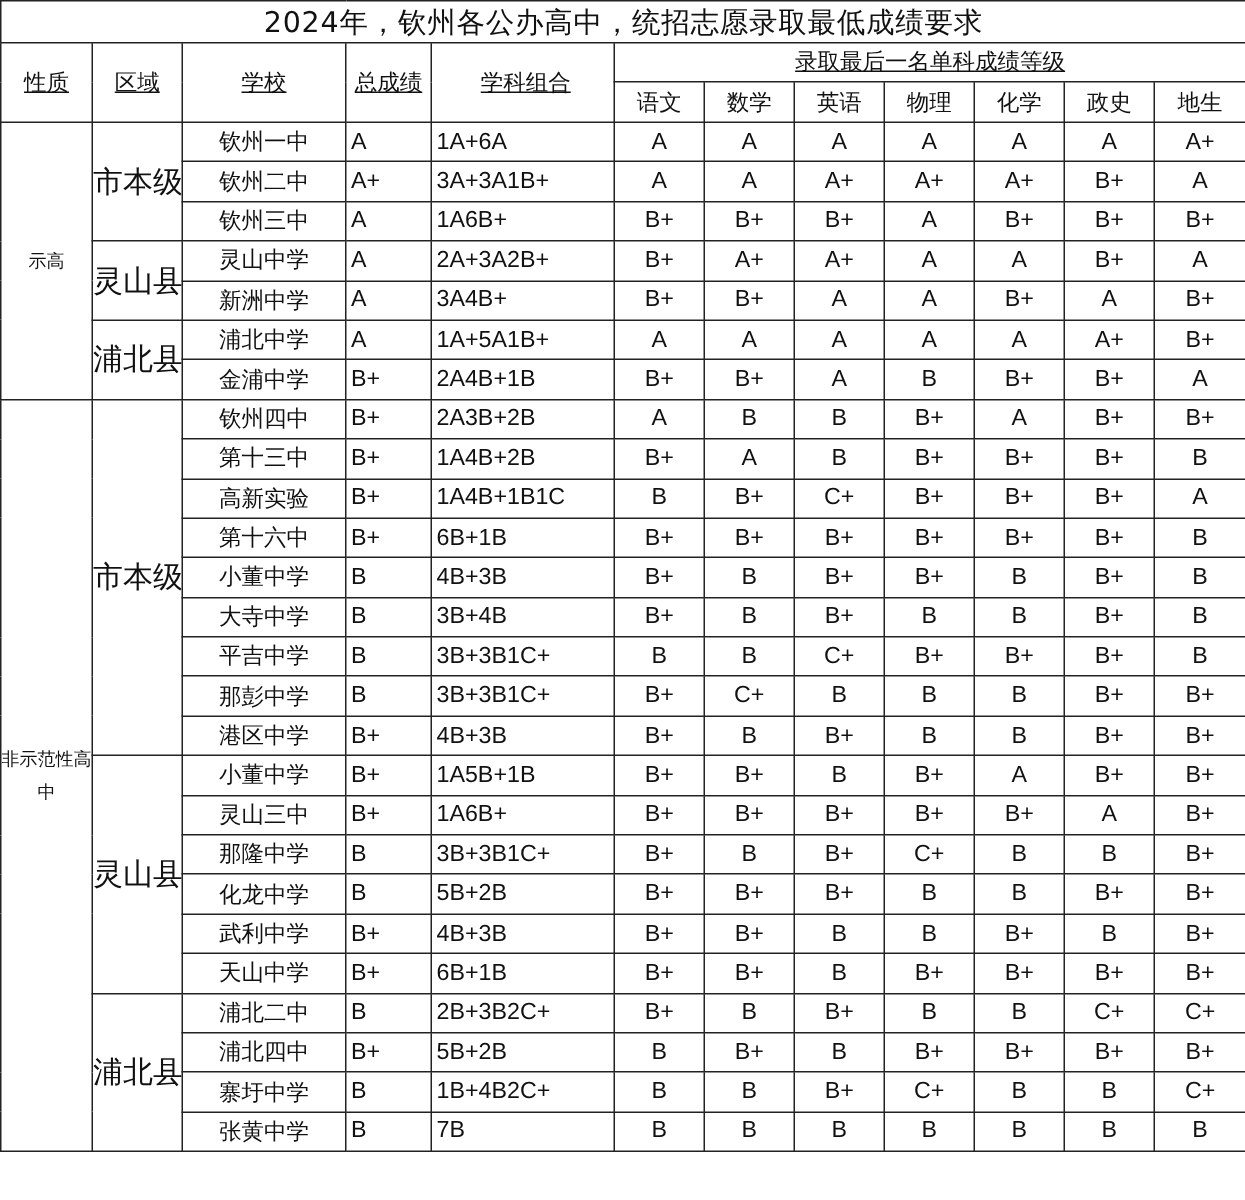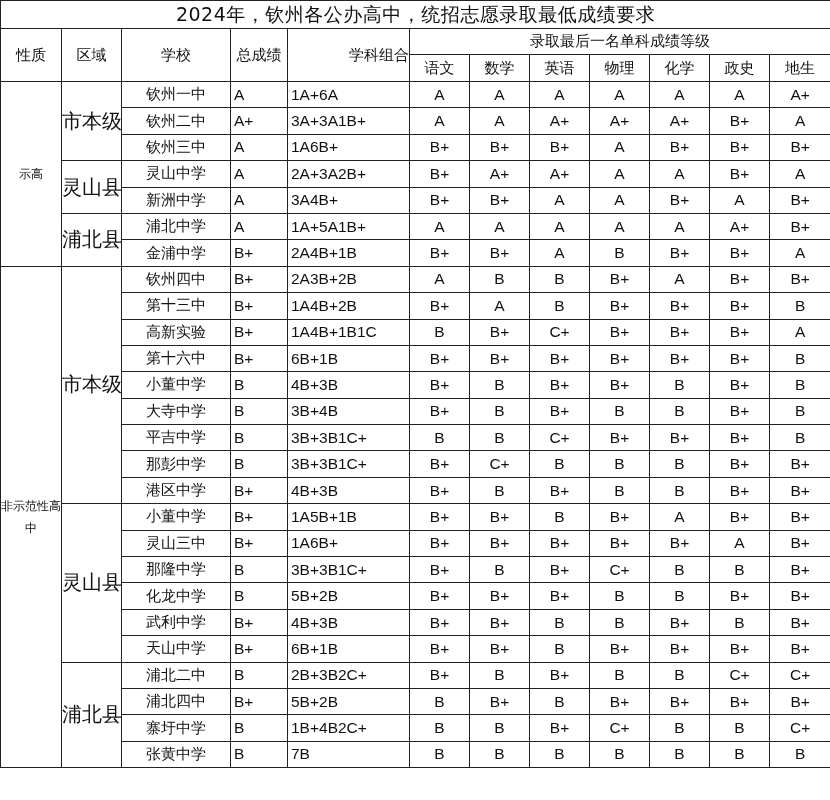--- a/index.html
+++ b/index.html
@@ -1,23 +1,23 @@
 <!DOCTYPE html>
 <html><head>
 <meta charset="utf-8">
 <style>
   html, body { margin: 0; padding: 0; background: #ffffff; }
   body { width: 830px; height: 800px; overflow: hidden; font-family: "DejaVu Sans", "Liberation Sans", sans-serif; color: #111; }
   table.grid { border-collapse: collapse; table-layout: fixed; width: 830px; padding-left: 25px; }
   table.grid td, table.grid th { border: 1.5px solid #222; padding: 0; font-weight: normal; overflow: hidden; white-space: nowrap; }
   .title-cell { height: 27px; font-size: 19px; text-align: center; letter-spacing: 0.5px; }
   .hdr { font-size: 15px; text-align: center; vertical-align: middle; }
-  .hdr-left { text-align: right; padding-left: 4px !important; margin-top: 19px; }
+  .hdr-left { text-align: center; padding-left: 4px !important; margin-top: 19px; }
   .hdr-wrap { white-space: normal !important; line-height: 20px; }
-  .hdr-top { height: 26px; }
+  .hdr-top { height: 26px; text-decoration: underline; }
   .hdr-sub { height: 27px; font-family: Liberation Mono, monospace; }
   .cat { font-size: 12px; text-align: center; vertical-align: middle; white-space: normal !important; line-height: 22px; }
   .region { font-size: 20px; text-align: center; vertical-align: middle; }
   td.data { height: 25.4px; font-size: 15px; }
   .school { text-align: center; }
   .total, .combo { text-align: left; padding-left: 3px !important; font-family: "Liberation Sans", sans-serif; font-size: 15.5px !important; }
   .grade { text-align: center; font-family: "Liberation Sans", sans-serif; font-size: 15.5px !important; }
 </style>
 </head>
 <body>

